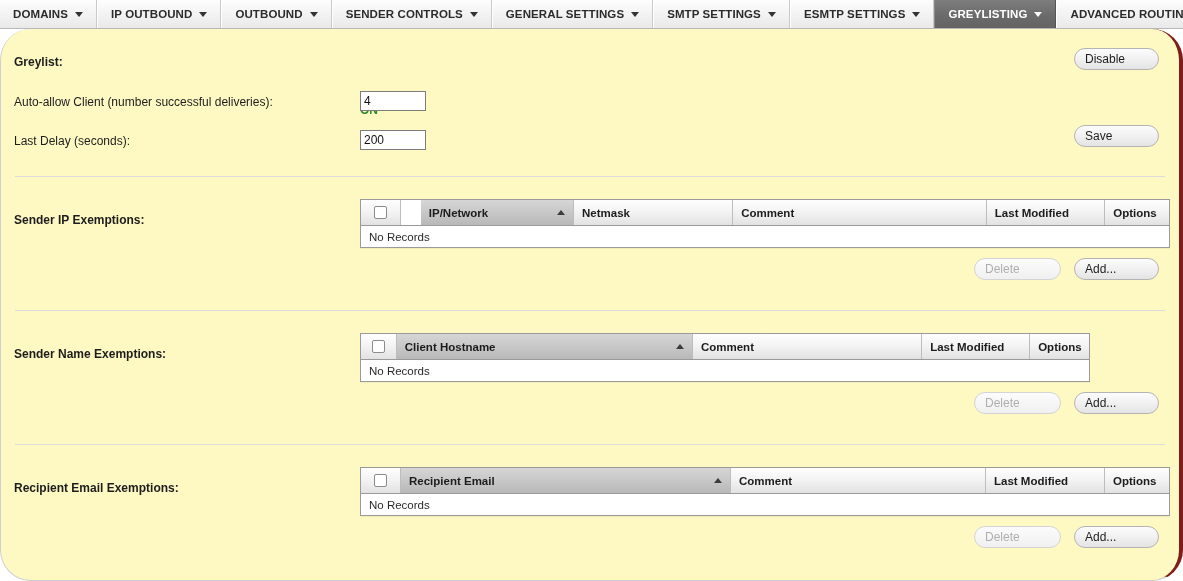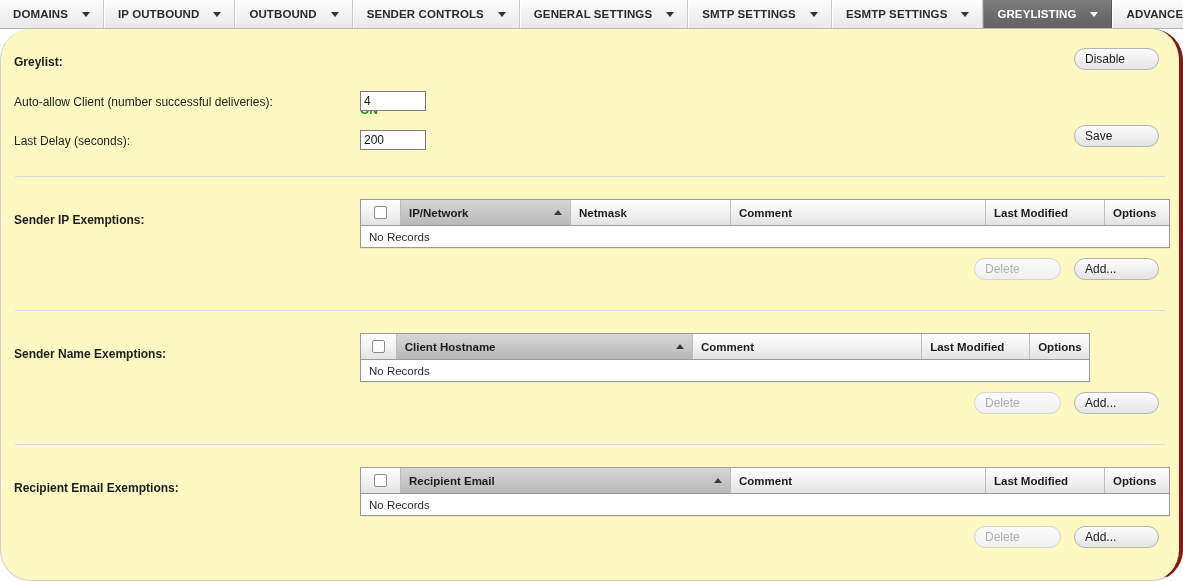--- a/index.html
+++ b/index.html
@@ -20,21 +20,21 @@
     height: 29px;
     background: #f0f0f0;
     border-bottom: 1px solid #b8b8b8;
     display: flex;
     align-items: stretch;
     padding: 0;
   }
   .menu-item {
     display: flex;
     align-items: center;
-    gap: 14px;
+    gap: 7px;
     padding: 0 13px;
     font-size: 11.5px;
     font-weight: bold;
     letter-spacing: 0.1px;
     color: #2b2b2b;
     background: linear-gradient(to bottom, #fdfdfd 0%, #f2f2f2 55%, #e9e9e9 100%);
     border-right: 1px solid #c9c9c9;
     border-left: 1px solid #ffffff;
     cursor: default;
     white-space: nowrap;
@@ -247,21 +247,21 @@
 
   <div class="divider" style="top:147px;"></div>
 
   <div class="lbl bold" style="left:13px; top:184px;">Sender IP Exemptions:</div>
 
   <div class="tbl" style="left:359px; top:170px; width:810px;">
     <div class="thead">
       <div class="th check" style="width:40px;">
         <span class="hdr-check"></span>
       </div>
-      <div class="th sorted" style="width:170px;">
+      <div class="th sorted" style="width:154px;margin-left:20px;">
         <span>IP/Network</span>
         <span class="sort-arrow"></span>
       </div>
       <div class="th" style="width:160px;">
         <span>Netmask</span>
       </div>
       <div class="th" style="width:255px;">
         <span>Comment</span>
       </div>
       <div class="th" style="width:119px;">

